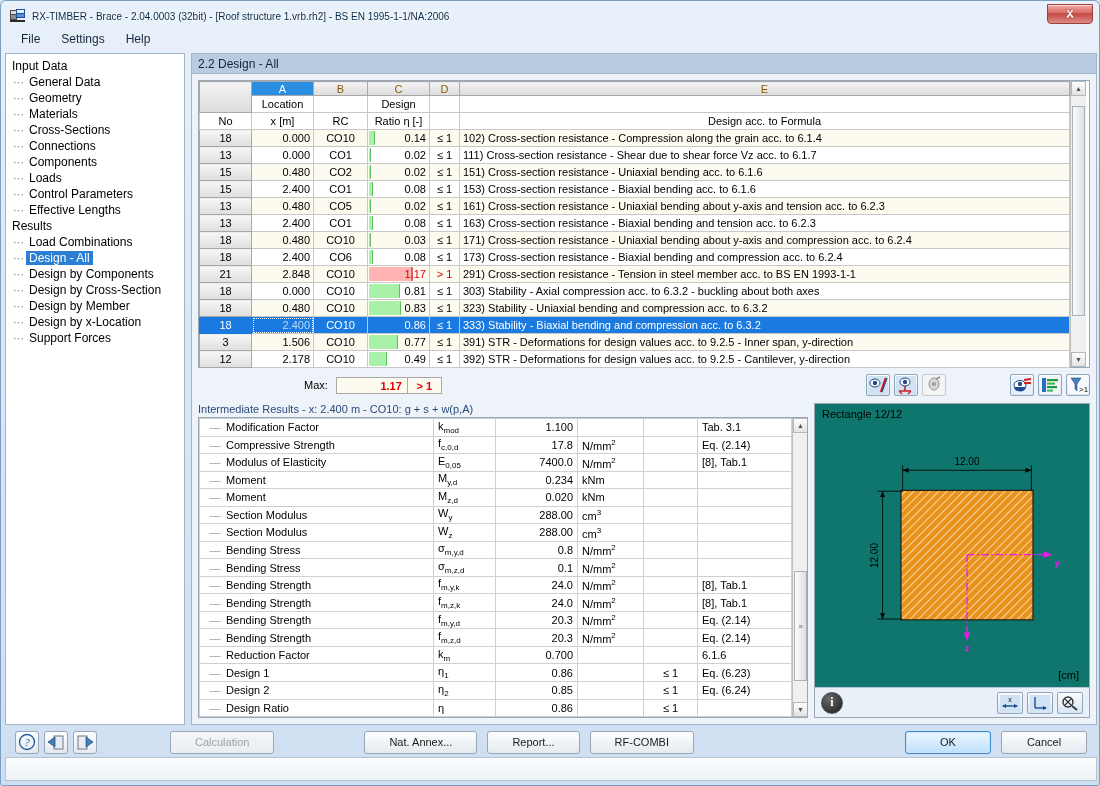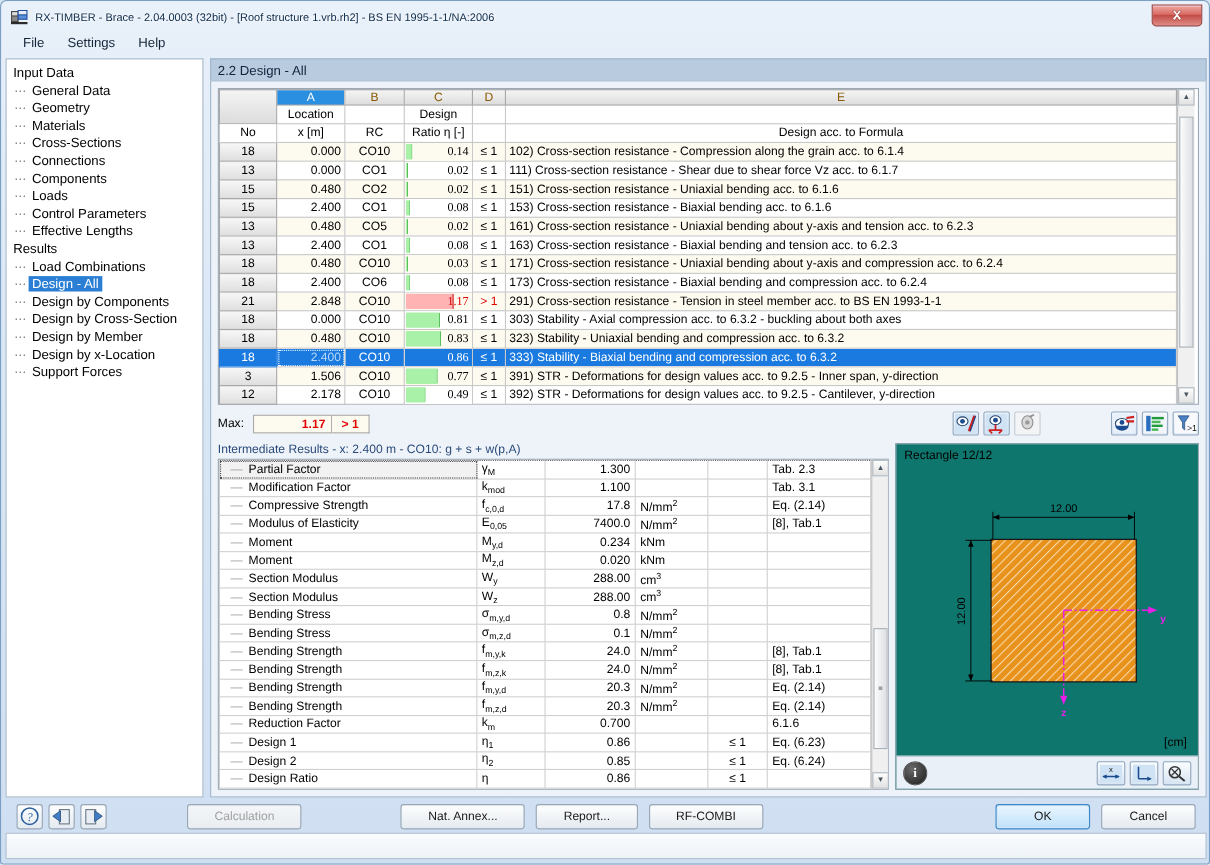--- a/index.html
+++ b/index.html
@@ -118,21 +118,21 @@
   }
   .rowhdr {
     background:linear-gradient(180deg,#f7f7f7,#dedede);
     border:1px solid #a8a8a8 !important;
     text-align:center; color:#000;
   }
   tr.odd td.d { background:#fdfaef; }
   tr.even td.d { background:#ffffff; }
   td.num { text-align:right; }
   td.ctr { text-align:center; }
-  td.ratio { text-align:right; position:relative; padding-right:4px;font-family:Liberation Serif, serif; }
+  td.ratio { text-align:right; position:relative; padding-right:4px; }
   .bar {
     position:absolute; left:1px; top:1px; bottom:1px;
     border-radius:1px;
   }
   .bar.ok { background:#a9f0a9; border-right:1px solid #5bbf5b; }
   .bar.bad { background:#ffb3b3; border-right:2px solid #e06060; }
   td.ratio span.v { position:relative; z-index:2; }
   td.red, .red { color:#e00000; }
   tr.sel td { background:#1a7ae0 !important; color:#fff !important; }
   tr.sel td.rowhdr { background:#1a7ae0 !important; color:#fff !important; border-color:#1a7ae0 !important;}
@@ -152,21 +152,21 @@
     width:13px; background:linear-gradient(90deg,#fdfdfd,#dcdfe3);
     border:1px solid #a8b0b8; flex:0 0 auto;
   }
   .strack { flex:1 1 auto; }
 
   
   #maxrow {
     height:26px; display:flex; align-items:center;
     margin-top:4px;
   }
-  #maxrow .lbl { font-size:11px; }
+  #maxrow .lbl { margin-left:106px; font-size:11px; }
   #maxbox {
     margin-left:8px; width:72px; height:17px;
     background:#fdfaef; border:1px solid #a8a8a8;
     text-align:right; padding-right:5px; line-height:16px;
     color:#e00000; font-weight:bold; font-size:11px;
   }
   #maxop {
     width:34px; height:17px; background:#fdfaef; border:1px solid #a8a8a8;
     border-left:none; text-align:center; line-height:16px;
     color:#e00000; font-weight:bold; font-size:11px;
@@ -597,28 +597,20 @@
               <table class="ir">
                 <colgroup>
                   <col style="width:234px">
                     <col style="width:62px">
                     <col style="width:82px">
                   <col style="width:66px">
                     <col style="width:54px">
                     <col style="width:94px">
                 </colgroup>
                 <tbody id="ir-body">
-                    <tr class="ir-first">
-                      <td class="ir-name"><span class="dash">—</span><span>Partial Factor</span></td>
-                      <td class="ir-sym">γ<sub>M</sub></td>
-                      <td class="ir-val">1.300</td>
-                      <td></td>
-                      <td style="text-align: center;"></td>
-                      <td>Tab. 2.3</td>
-                    </tr>
                     <tr>
                       <td class="ir-name"><span class="dash">—</span><span>Modification Factor</span></td>
                       <td class="ir-sym">k<sub>mod</sub></td>
                       <td class="ir-val">1.100</td>
                       <td></td>
                       <td style="text-align: center;"></td>
                       <td>Tab. 3.1</td>
                     </tr>
                     <tr>
                       <td class="ir-name"><span class="dash">—</span><span>Compressive Strength</span></td>

